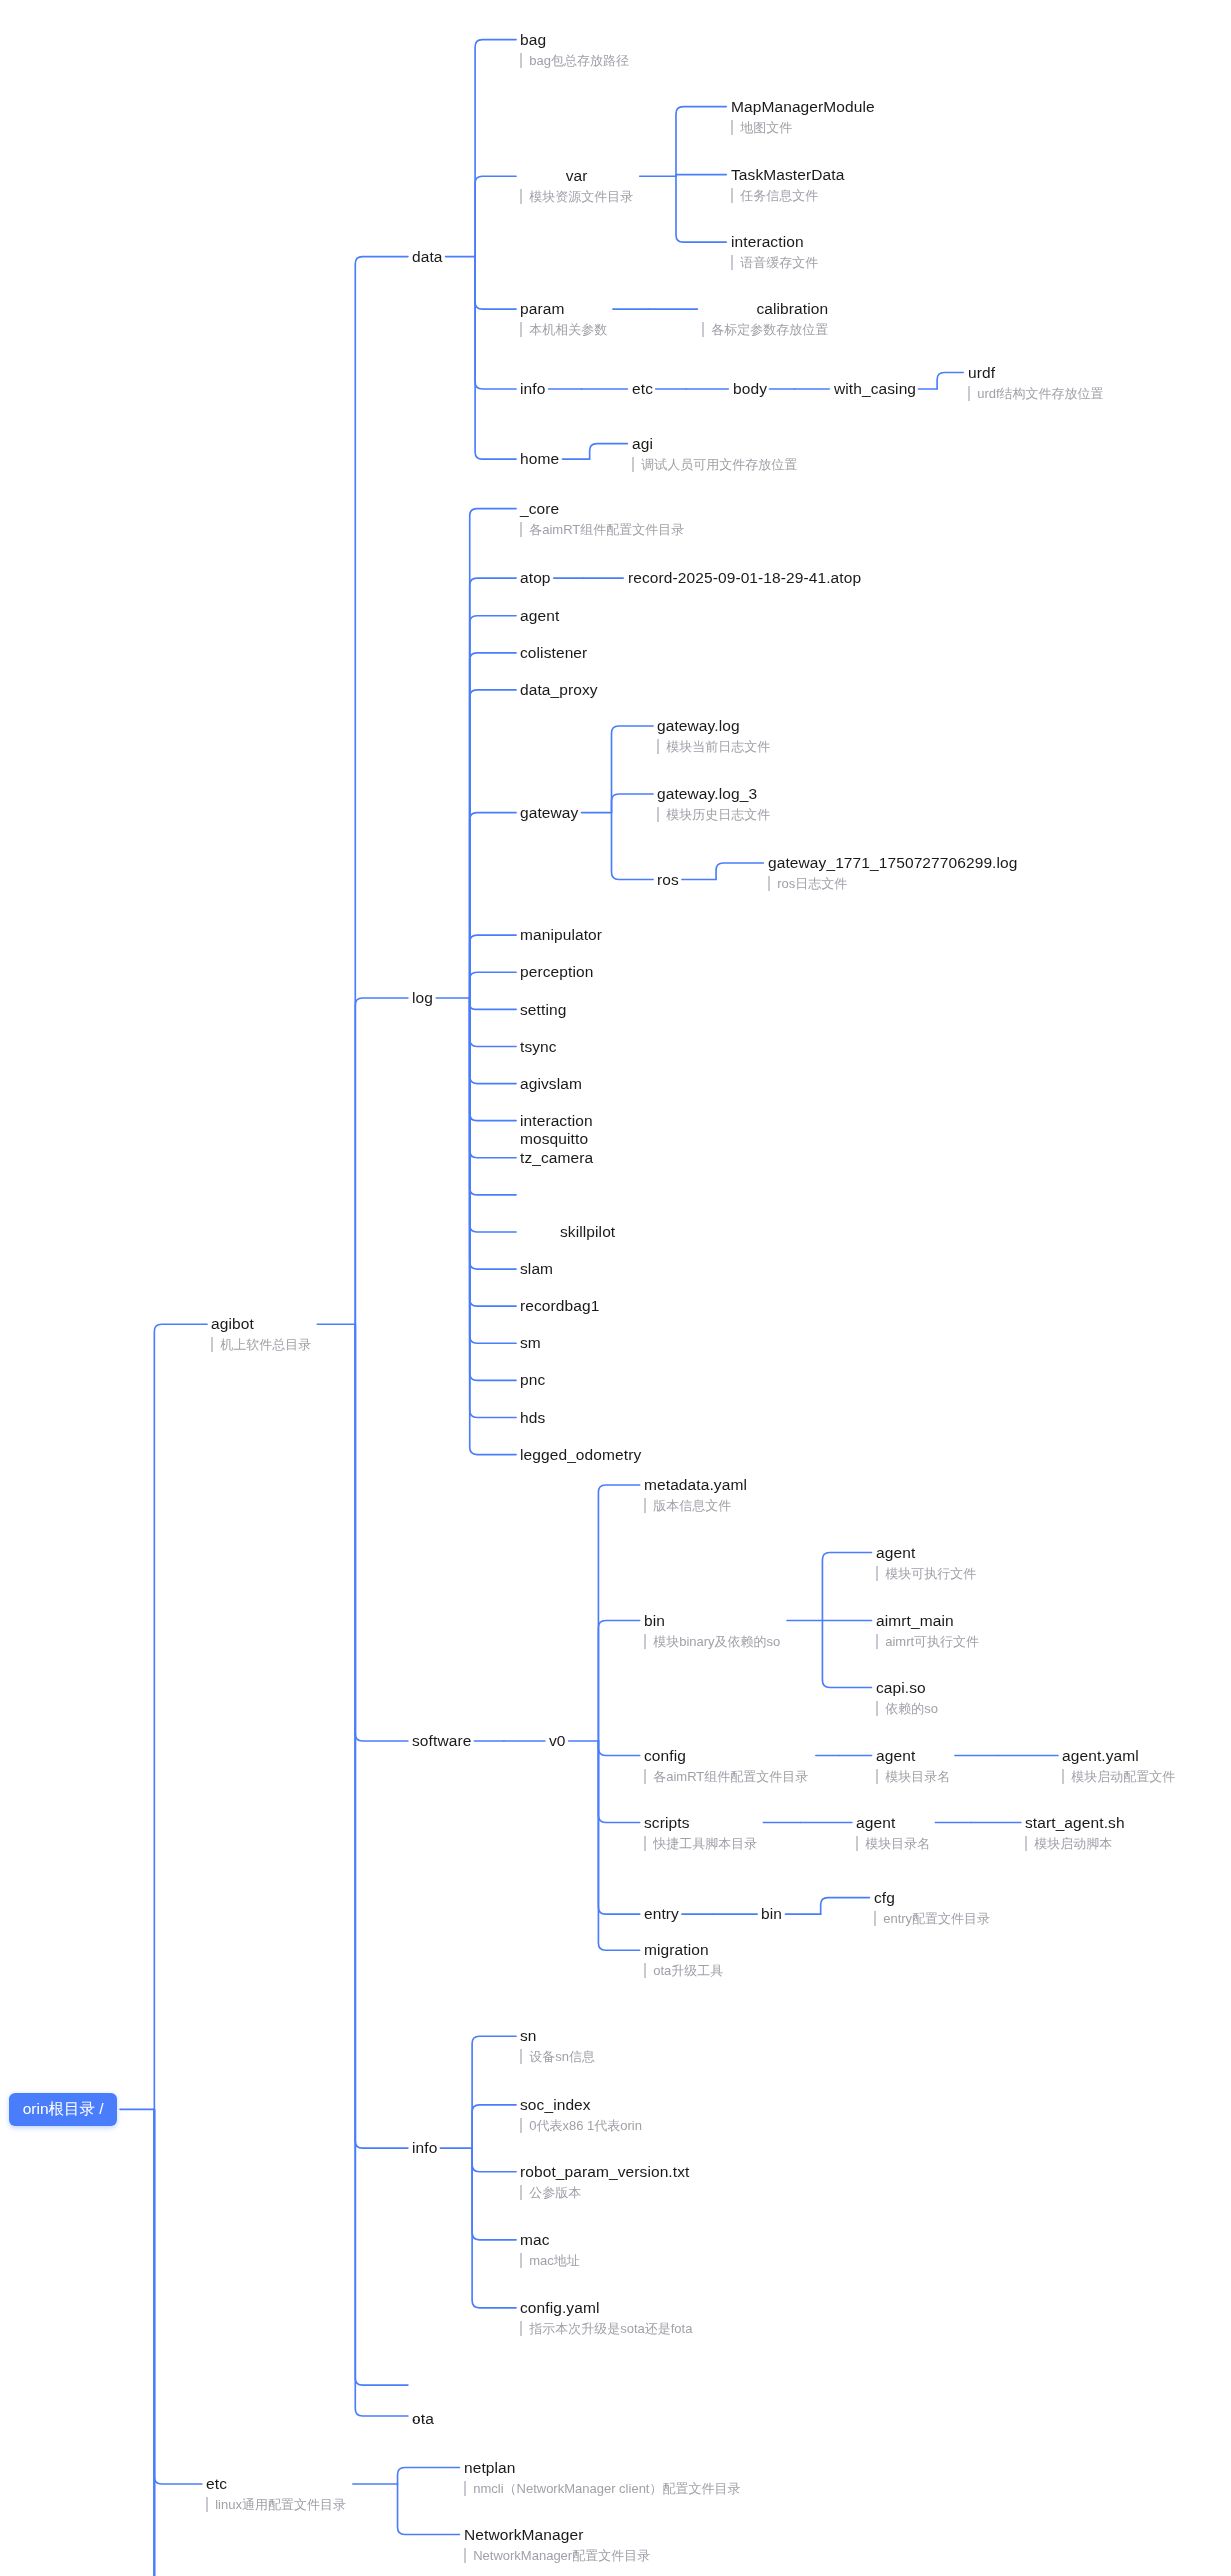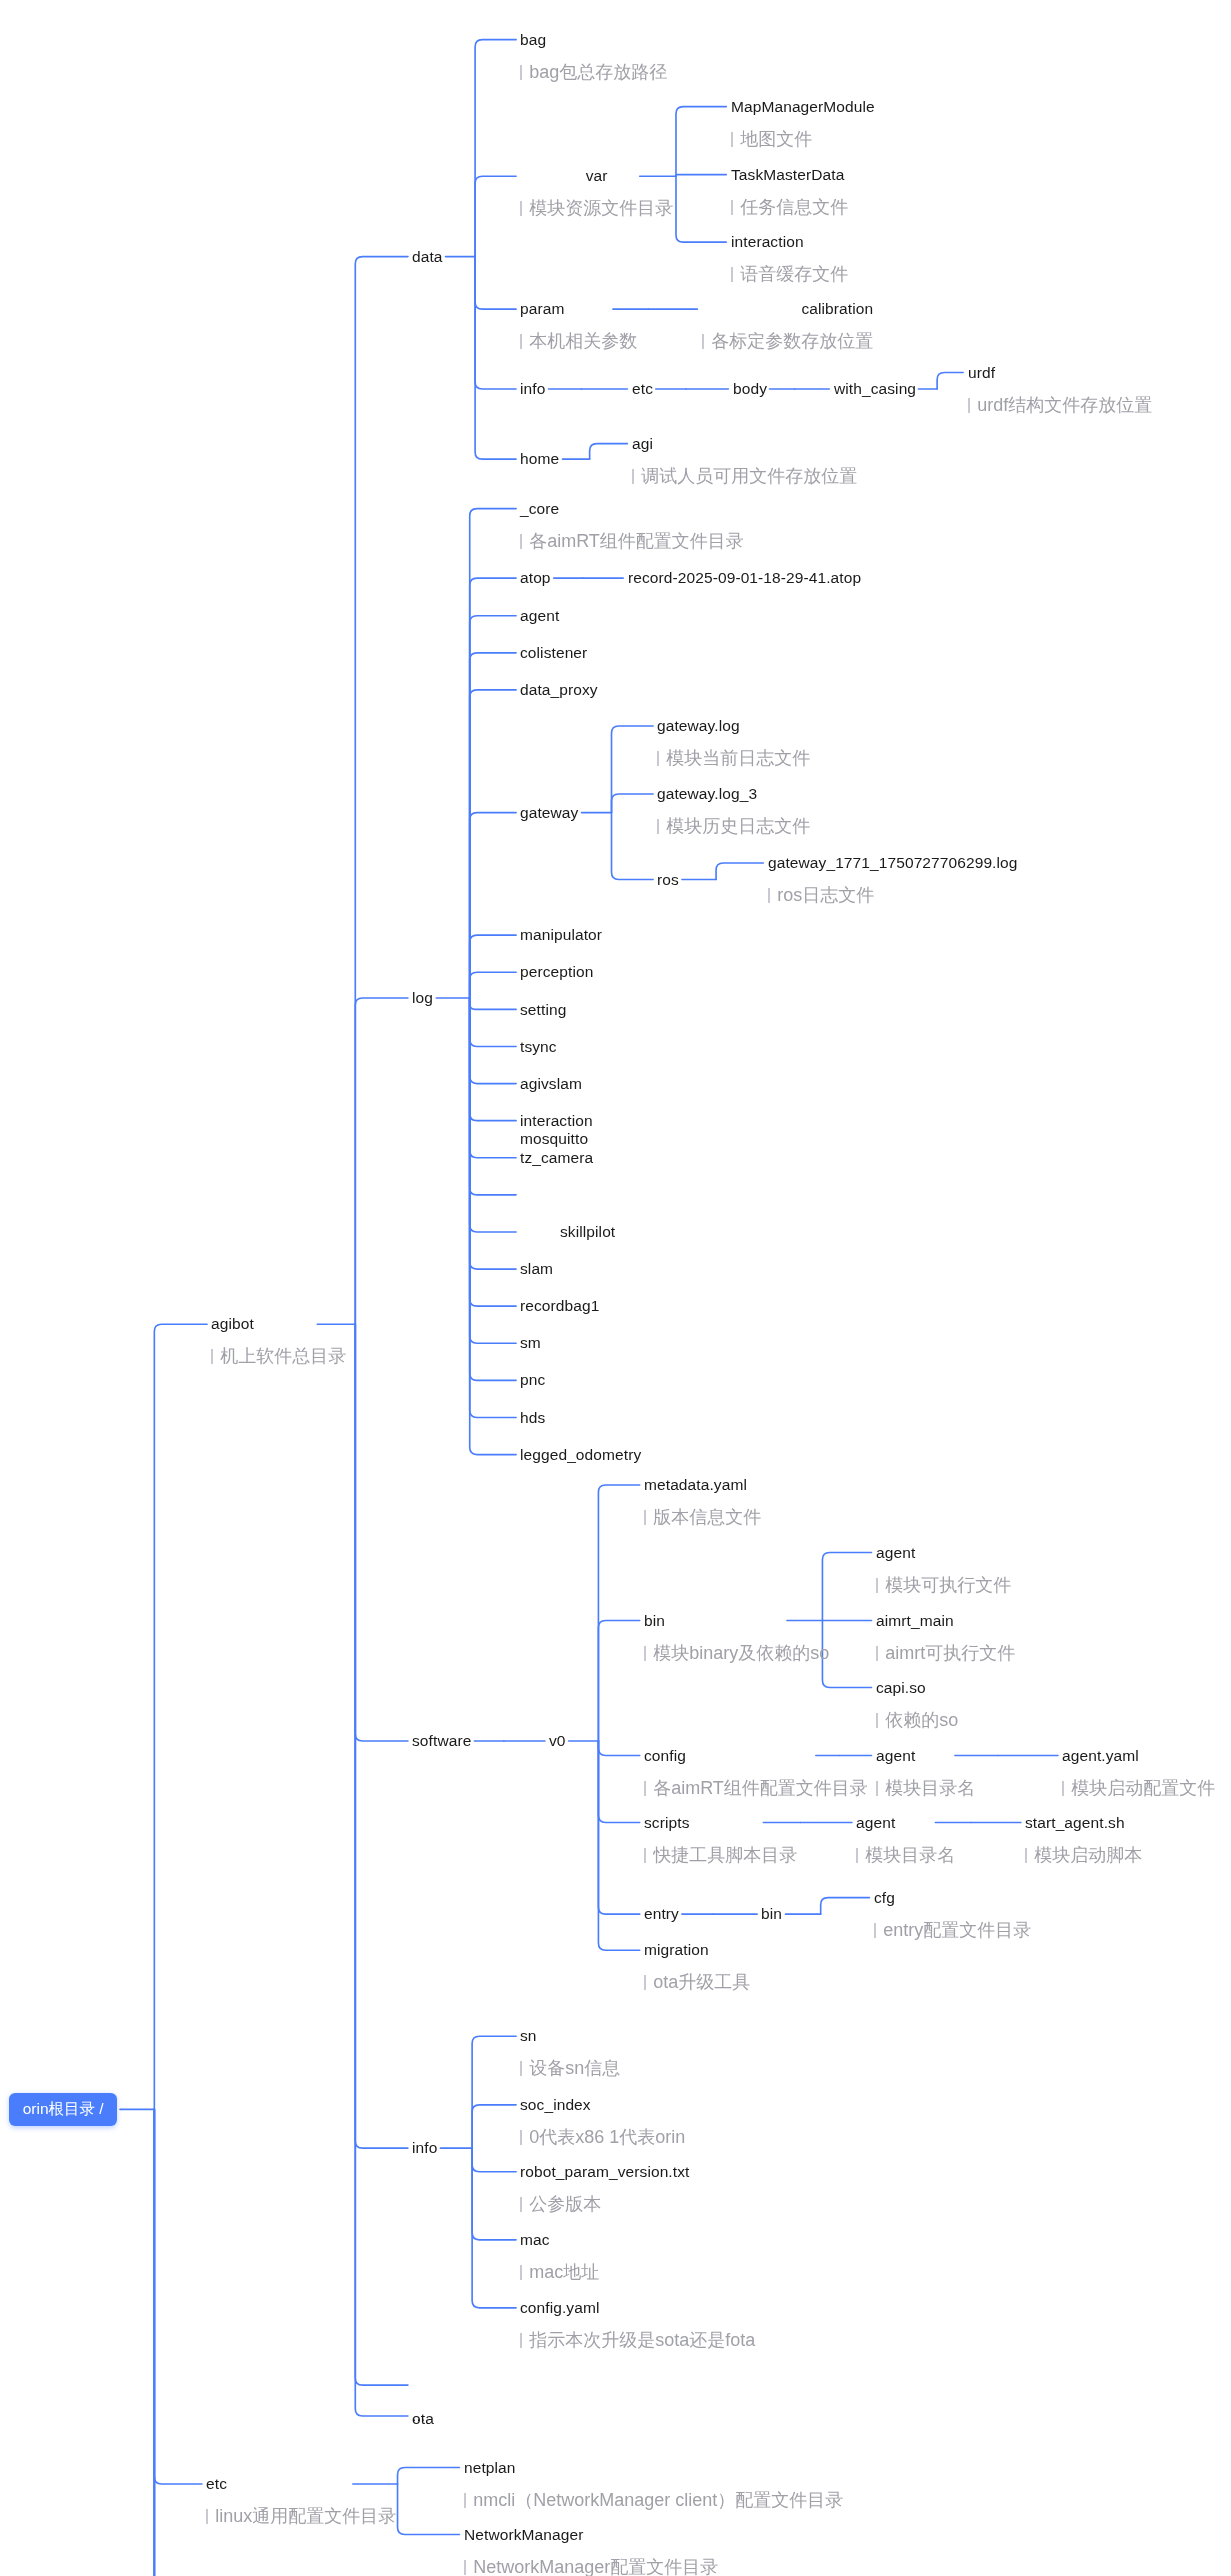--- a/index.html
+++ b/index.html
@@ -6,22 +6,22 @@
   body{font-family:"Liberation Sans","DejaVu Sans",sans-serif;}
   #canvas{position:relative;width:1231px;height:2905px;background:#ffffff;overflow:hidden;}
   #links{position:absolute;left:0;top:0;width:1231px;height:2905px;pointer-events:none;}
 
   .node{position:absolute;white-space:nowrap;}
   .node .title{
     font-size:15.5px;line-height:17.5px;color:#1a1a1a;font-weight:400;
     letter-spacing:0.1px;
   }
   .node .desc{
-    font-size:18px;line-height:15.5px;color:#a0a0a8;
-    border-left:2.1px solid #c9c9d1;padding-left:7.2px;margin-top:16px;
+    font-size:13px;line-height:15.5px;color:#a0a0a8;
+    border-left:2.1px solid #c9c9d1;padding-left:7.2px;margin-top:4px;
   }
 
   
   #root-node{
     position:absolute;background:#4a7dfc;color:#fff;border-radius:6.2px;
     padding:8.2px 13.4px;font-size:15.5px;line-height:16.5px;
     box-shadow:0 1.5px 5.2px rgba(74,125,252,.35);
     white-space:nowrap;
   }
 </style>

